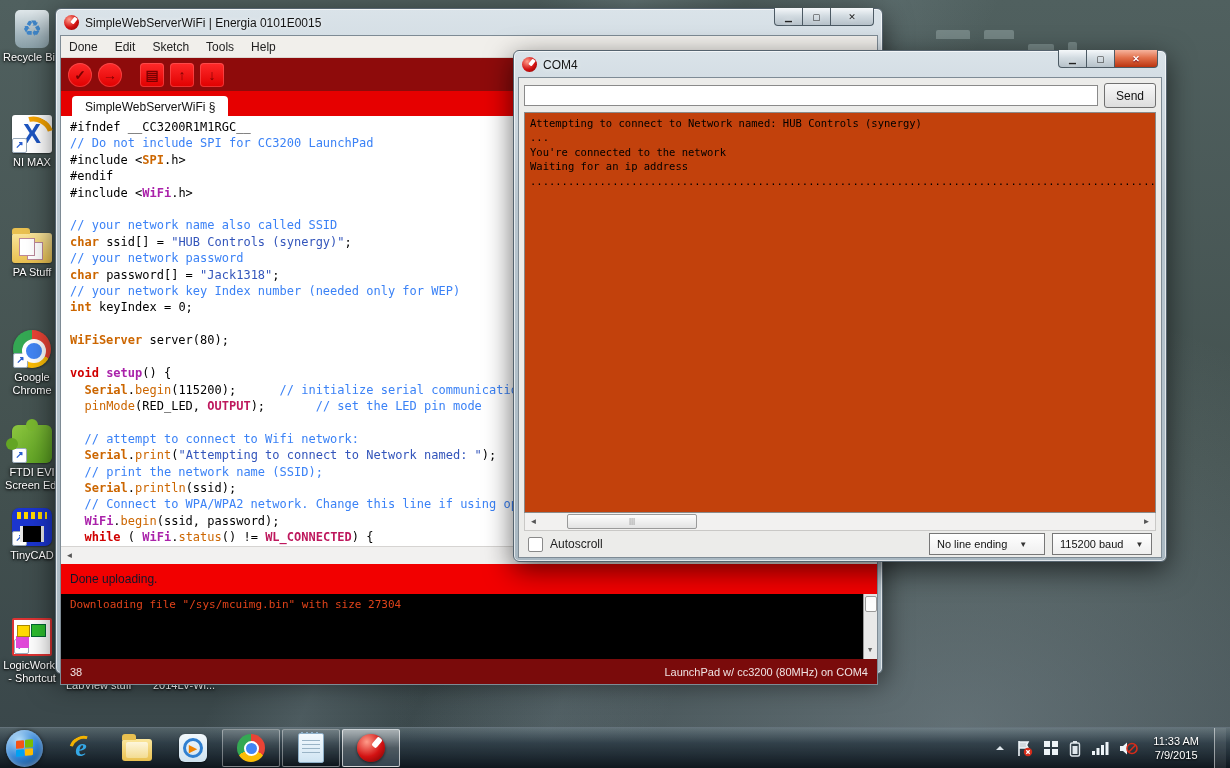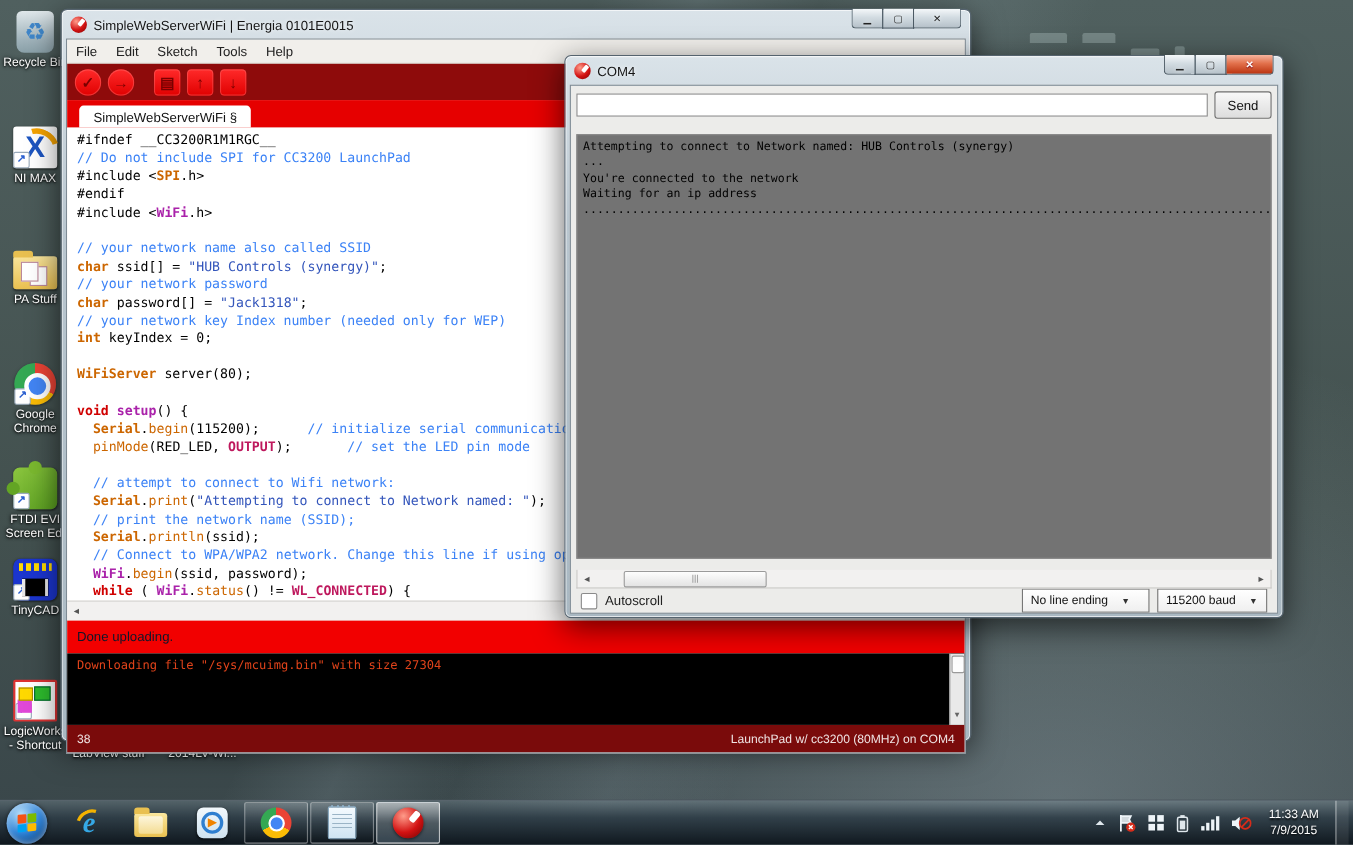--- a/index.html
+++ b/index.html
@@ -100,21 +100,21 @@
   .statusbar{height:17px;background:#7a0b0b;color:#efe3e3;font-size:11px;display:flex;align-items:center;
              justify-content:space-between;padding:4px 9px}
 
   
   #win-com4{left:513px;top:50px;width:652px;height:510px;z-index:20}
   .sm-body{background:#ececea;height:479px;display:flex;flex-direction:column}
   .sm-inputrow{display:flex;align-items:center;padding:5px 5px 4px;gap:6px}
   .sm-input{flex:1;height:19px;border:1px solid #8a8a8a;background:#fff;font-size:12px;padding:0 4px;outline:none}
   .sm-send{width:50px;height:23px;border:1px solid #707070;border-radius:3px;background:linear-gradient(#f8f8f8,#ddd);
            font-size:12px;color:#111;display:flex;align-items:center;justify-content:center;cursor:default}
-  .sm-out{margin:10px 5px;border:1px solid #8a8a8a;background:#737373;height:393px;overflow:hidden;
+  .sm-out{margin:0 5px;border:1px solid #8a8a8a;background:#c2410c;height:393px;overflow:hidden;
           font-family:"DejaVu Sans Mono",monospace;font-size:10.5px;line-height:14.4px;color:#000;padding:3px 5px;white-space:nowrap}
   .sm-hscroll{height:17px;margin:0 5px;background:#f2f1f0;border:1px solid #c9c8c6;border-top:none;position:relative}
   .sm-thumb{position:absolute;left:42px;top:1px;width:128px;height:13px;background:linear-gradient(#fdfdfd,#e3e3e3);
             border:1px solid #9a9a9a;border-radius:2px;text-align:center;font-size:8px;color:#888;line-height:12px}
   .sm-bottom{flex:1;display:flex;align-items:center;padding:0 9px;gap:7px}
   .checkbox{width:13px;height:13px;background:#fff;border:1px solid #8a8a8a;border-radius:2px}
   .cb-label{font-size:12px;color:#222}
   .spacer{flex:1}
   .dd{height:20px;border:1px solid #777;background:linear-gradient(#fff,#efefef);display:flex;align-items:center;
       padding:0 7px;font-size:11px;color:#111;gap:12px}
@@ -224,21 +224,21 @@
     <span class="app-ico"></span>
     <span>SimpleWebServerWiFi | Energia 0101E0015</span>
     <span class="cap-btns">
       <span class="cap cap-first">▁</span>
       <span class="cap">▢</span>
       <span class="cap cap-last">✕</span>
     </span>
   </div>
   <div class="win-body">
     <div class="menubar" id="energia-menubar">
-        <span class="menu-item">File</span>
+        <span class="menu-item">Done</span>
         <span class="menu-item">Edit</span>
         <span class="menu-item">Sketch</span>
         <span class="menu-item">Tools</span>
         <span class="menu-item">Help</span>
       </div>
     <div class="toolbar" id="energia-toolbar">
         <div class="tbtn tbtn-round">
           <span>✓</span>
         </div>
         <div class="tbtn tbtn-round">

